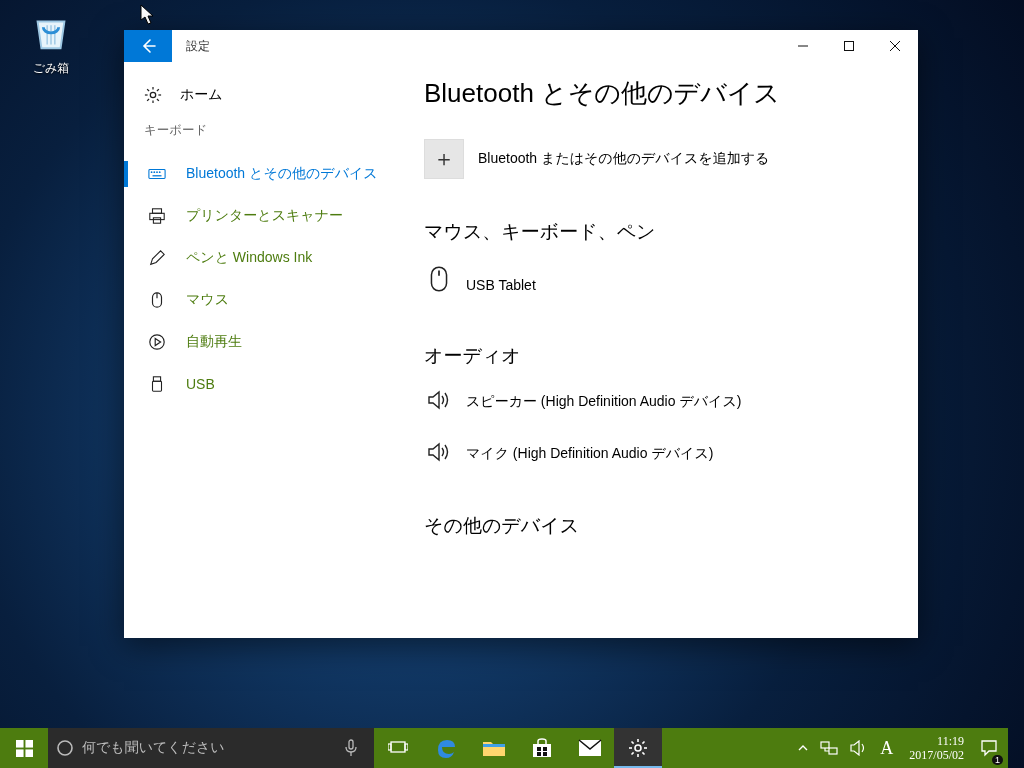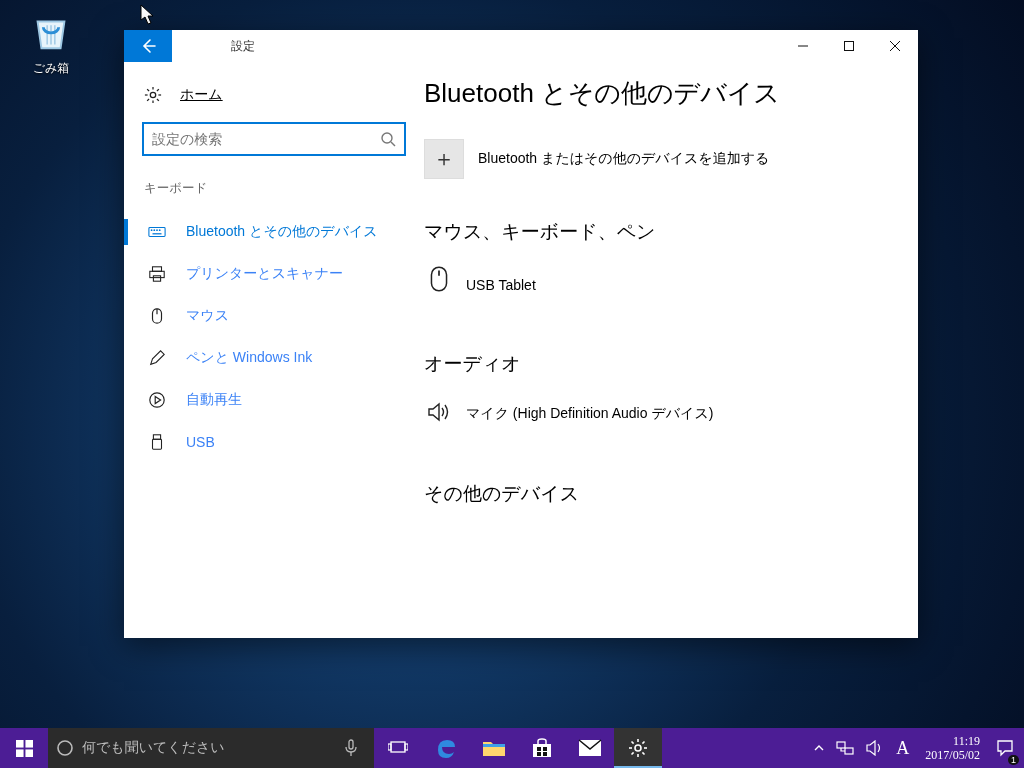--- a/index.html
+++ b/index.html
@@ -18,59 +18,59 @@
   
   .cursor { position: absolute; top: 4px; left: 140px; pointer-events: none; }
 
   
   .window {
     position: absolute; top: 30px; left: 124px; width: 794px; height: 608px;
     background: #fff; color: #000;
     box-shadow: 0 8px 30px rgba(0,0,0,.5);
     display: flex; flex-direction: column;
   }
-  .titlebar { height: 32px; display: flex; align-items: stretch; border-bottom: 0 solid #eee; gap: 45px; }
+  .titlebar { height: 32px; display: flex; align-items: stretch; border-bottom: 0 solid #eee; }
   .back-btn { width: 48px; background: #0078d7; color: #fff; display: flex; align-items: center; justify-content: center; cursor: pointer; }
   .title-text { flex: 1; display: flex; align-items: center; padding-left: 14px; font-size: 12px; color: #333; }
   .win-ctrls { display: flex; }
   .win-ctrls div { width: 46px; display: flex; align-items: center; justify-content: center; font-family: "Segoe MDL2 Assets", sans-serif; font-size: 10px; cursor: pointer; color: #111; }
 
   .window-body { display: flex; flex: 1; overflow: hidden; }
 
   
   .sidebar { width: 300px; padding: 24px 0 0 0; }
-  .home-row { display: flex; align-items: center; padding: 0 20px 18px 20px; font-size: 14px; text-decoration: underline; }
+  .home-row { display: flex; align-items: center; padding: 0 20px 18px 20px; font-size: 14px; }
   .home-row svg { width: 18px; height: 18px; margin-right: 18px; }
   .search-box { margin: 0 18px 24px 18px; height: 34px; border: 2px solid #0078d7; display: flex; align-items: center; padding: 0 8px; }
   .search-box input { flex: 1; border: none; outline: none; font-size: 14px; color: #555; background: transparent; }
   .search-box .sicon { color: #666; }
 
   .category-label { padding: 0 20px 14px 20px; font-size: 12.5px; color: #666; }
-  .nav-item { display: flex; align-items: center; padding: 12px 20px 12px 24px; font-size: 14px; color: #3b82f6; cursor: pointer; position: relative; }
+  .nav-item { display: flex; align-items: center; padding: 12px 20px 12px 24px; font-size: 14px; color: #4d7c0f; cursor: pointer; position: relative; }
   .nav-item svg, .nav-item .nicon { width: 18px; height: 18px; margin-right: 20px; flex: 0 0 18px; }
   .nav-item.active { color: #0078d7; }
   .nav-item.active::before { content: ""; position: absolute; left: 0; top: 8px; bottom: 8px; width: 4px; background: #0078d7; }
 
   
   .content { flex: 1; padding: 14px 24px 0 0; overflow-y: auto; }
   .page-title { font-size: 26px; font-weight: 400; margin-bottom: 28px; }
   .add-row { display: flex; align-items: center; margin-bottom: 40px; cursor: pointer; }
   .plus-tile { width: 40px; height: 40px; background: #e6e6e6; border: 1px solid #ddd; display: flex; align-items: center; justify-content: center; font-size: 22px; color: #333; margin-right: 14px; }
   .add-label { font-size: 14px; }
 
-  .section-h { font-size: 19px; margin: 12px 0 14px 0; font-weight: 400; }
+  .section-h { font-size: 19px; margin: 4px 0 14px 0; font-weight: 400; }
   .device-row { display: flex; align-items: flex-end; padding: 6px 0 6px 0; margin-bottom: 8px; cursor: pointer; }
   .device-row .dicon { width: 30px; display: flex; justify-content: center; margin-right: 12px; }
   .device-row span.dn { font-size: 14px; }
   .section-spacer { height: 32px; }
 
   
   .taskbar {
-    position: absolute; left: 0; right: 0; bottom: 0; height: 40px;
-    background: #4c1d95; display: flex; align-items: stretch; color: #fff;
+    position: absolute; left: 0; right: 16px; bottom: 0; height: 40px;
+    background: #4d7c0f; display: flex; align-items: stretch; color: #fff;
   }
   .taskbar .start { width: 48px; display: flex; align-items: center; justify-content: center; cursor: pointer; }
   .taskbar .cortana { flex: 0 0 326px; display: flex; align-items: center; background: #2b2b2b; border: 0; padding: 0 8px; cursor: text; }
   .taskbar .cortana svg { margin-right: 8px; }
   .taskbar .cortana span { color: #bdbdbd; font-size: 14px; flex: 1; }
   .taskbar .cortana .mic { color: #bbb; }
   .taskbar .tbtn { width: 48px; display: flex; align-items: center; justify-content: center; cursor: pointer; }
   .taskbar .spacer { flex: 1; }
   .taskbar .tray { display: flex; align-items: center; padding: 0 4px; font-size: 12px; }
   .taskbar .tray .ti { padding: 0 6px; display: flex; align-items: center; justify-content: center; cursor: pointer; height: 100%; }
@@ -138,27 +138,20 @@
               <line x1="16" y1="10" x2="19" y2="10"></line>
             <line x1="3.5" y1="3.5" x2="5.6" y2="5.6"></line>
               <line x1="14.4" y1="14.4" x2="16.5" y2="16.5"></line>
             <line x1="16.5" y1="3.5" x2="14.4" y2="5.6"></line>
               <line x1="5.6" y1="14.4" x2="3.5" y2="16.5"></line>
           </g>
         </svg>
         <span>ホーム</span>
       </div>
 
-      <div class="search-box">
-        <input type="text" placeholder="設定の検索" style="">
-        <svg class="sicon" width="16" height="16" viewBox="0 0 16 16">
-          <circle cx="7" cy="7" r="5" fill="none" stroke="#777" stroke-width="1.4"></circle>
-          <line x1="11" y1="11" x2="15" y2="15" stroke="#777" stroke-width="1.4"></line>
-        </svg>
-      </div>
 
       <div class="category-label">キーボード</div>
 
       <div class="nav-item active">
         <svg viewBox="0 0 20 20">
           <rect x="1" y="5" width="18" height="10" rx="1" fill="none" class="stroke-blue" stroke-width="1.2"></rect>
           <line x1="4" y1="8" x2="4" y2="8" class="stroke-blue" stroke-width="2" stroke-linecap="round"></line>
           <line x1="7" y1="8" x2="7" y2="8" class="stroke-blue" stroke-width="2" stroke-linecap="round"></line>
           <line x1="10" y1="8" x2="10" y2="8" class="stroke-blue" stroke-width="2" stroke-linecap="round"></line>
           <line x1="13" y1="8" x2="13" y2="8" class="stroke-blue" stroke-width="2" stroke-linecap="round"></line>
@@ -171,31 +164,31 @@
         <svg viewBox="0 0 20 20">
           <rect x="5" y="2" width="10" height="5" fill="none" class="stroke-dark" stroke-width="1.2"></rect>
           <rect x="2" y="7" width="16" height="7" fill="none" class="stroke-dark" stroke-width="1.2"></rect>
           <rect x="6" y="12" width="8" height="6" fill="none" class="stroke-dark" stroke-width="1.2"></rect>
         </svg>
         <span>プリンターとスキャナー</span>
       </div>
 
       <div class="nav-item">
         <svg viewBox="0 0 20 20">
+          <path d="M3 17 L5 11 L14 2 L18 6 L9 15 Z" fill="none" class="stroke-dark" stroke-width="1.2"></path>
+        </svg>
+        <span>ペンと Windows Ink</span>
+      </div>
+
+      <div class="nav-item">
+        <svg viewBox="0 0 20 20">
           <rect x="5" y="2" width="10" height="16" rx="5" fill="none" class="stroke-dark" stroke-width="1.3"></rect>
           <line x1="10" y1="2" x2="10" y2="8" class="stroke-dark" stroke-width="1.3"></line>
         </svg>
         <span>マウス</span>
-      </div>
-
-      <div class="nav-item">
-        <svg viewBox="0 0 20 20">
-          <path d="M3 17 L5 11 L14 2 L18 6 L9 15 Z" fill="none" class="stroke-dark" stroke-width="1.2"></path>
-        </svg>
-        <span>ペンと Windows Ink</span>
       </div>
 
       <div class="nav-item">
         <svg viewBox="0 0 20 20">
           <circle cx="10" cy="10" r="8" fill="none" class="stroke-dark" stroke-width="1.3"></circle>
           <path d="M8 6 L14 10 L8 14 Z" fill="none" class="stroke-dark" stroke-width="1.3"></path>
         </svg>
         <span>自動再生</span>
       </div>
 
@@ -222,20 +215,30 @@
           <svg width="22" height="28" viewBox="0 0 20 26">
             <rect x="3" y="2" width="14" height="22" rx="7" fill="none" class="stroke-dark" stroke-width="1.4"></rect>
             <line x1="10" y1="5" x2="10" y2="10" class="stroke-dark" stroke-width="1.6"></line>
           </svg>
         </div>
         <span class="dn">USB Tablet</span>
       </div>
       <div class="section-spacer"></div>
 
       <div class="section-h">オーディオ</div>
+      <div class="device-row">
+        <div class="dicon">
+          <svg width="24" height="22" viewBox="0 0 24 22">
+            <path d="M2 8 L6 8 L12 3 L12 19 L6 14 L2 14 Z" fill="none" class="stroke-dark" stroke-width="1.4"></path>
+            <path d="M15 7 Q18 11 15 15" fill="none" class="stroke-dark" stroke-width="1.4"></path>
+            <path d="M18 4 Q23 11 18 18" fill="none" class="stroke-dark" stroke-width="1.4"></path>
+          </svg>
+        </div>
+        <span class="dn">スピーカー (High Definition Audio デバイス)</span>
+      </div>
       <div class="device-row" style="margin-top:18px;">
         <div class="dicon">
           <svg width="24" height="22" viewBox="0 0 24 22">
             <path d="M2 8 L6 8 L12 3 L12 19 L6 14 L2 14 Z" fill="none" class="stroke-dark" stroke-width="1.4"></path>
             <path d="M15 7 Q18 11 15 15" fill="none" class="stroke-dark" stroke-width="1.4"></path>
             <path d="M18 4 Q23 11 18 18" fill="none" class="stroke-dark" stroke-width="1.4"></path>
           </svg>
         </div>
         <span class="dn">マイク (High Definition Audio デバイス)</span>
       </div>

